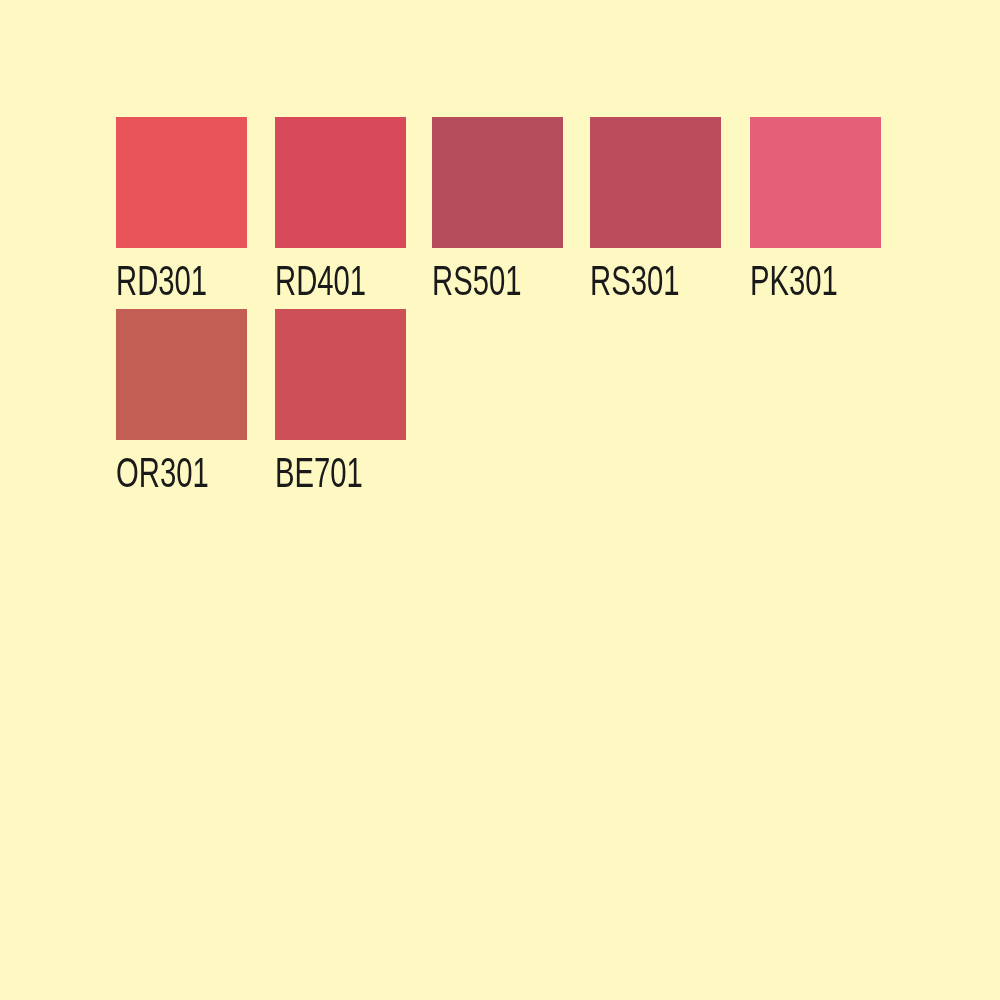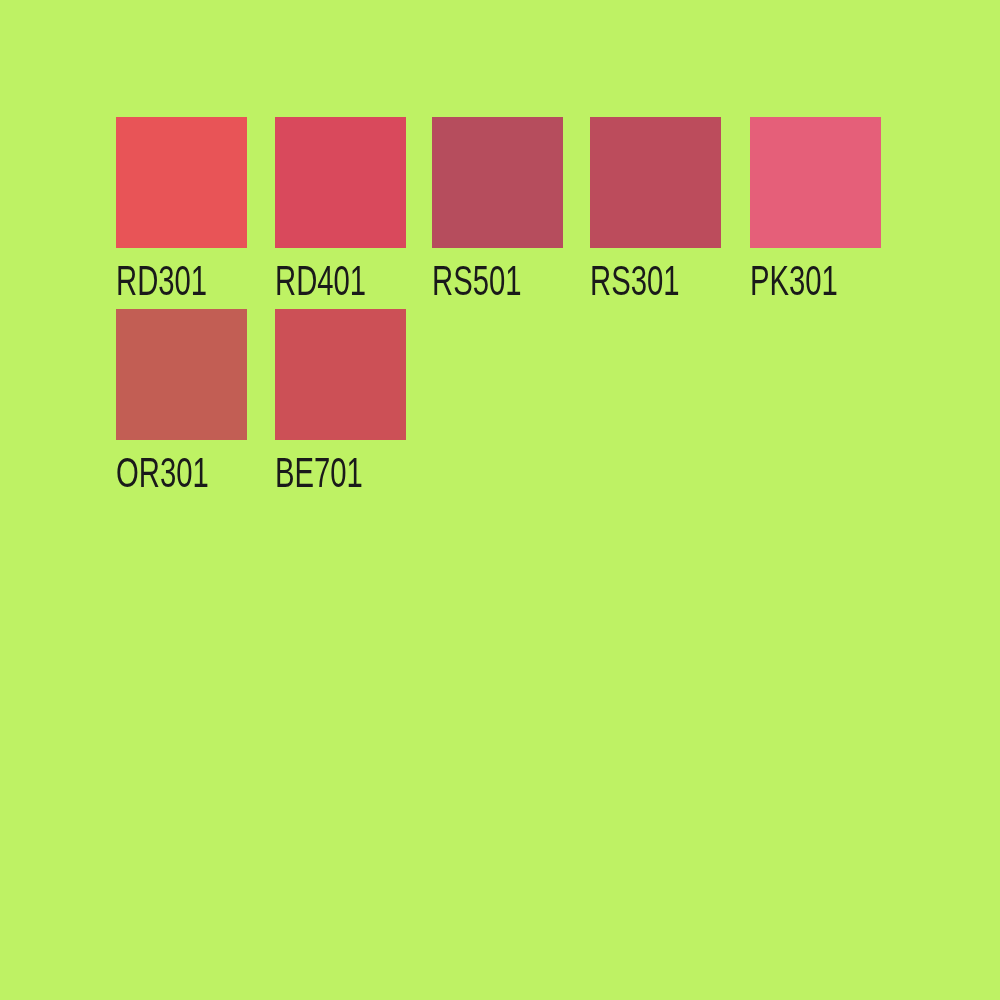--- a/index.html
+++ b/index.html
@@ -14,21 +14,21 @@
   body {
     font-family: "Liberation Sans", sans-serif;
     -webkit-font-smoothing: antialiased;
   }
   #swatch-board {
     position: absolute;
     left: 0;
     top: 0;
     width: 1000px;
     height: 1000px;
-    background: #bef264;
+    background: #fef9c3;
   }
   .swatch-cell {
     position: absolute;
     top: 0;
   }
   .swatch-chip {
     position: absolute;
     left: 0;
     top: 0;
     width: 131px;

